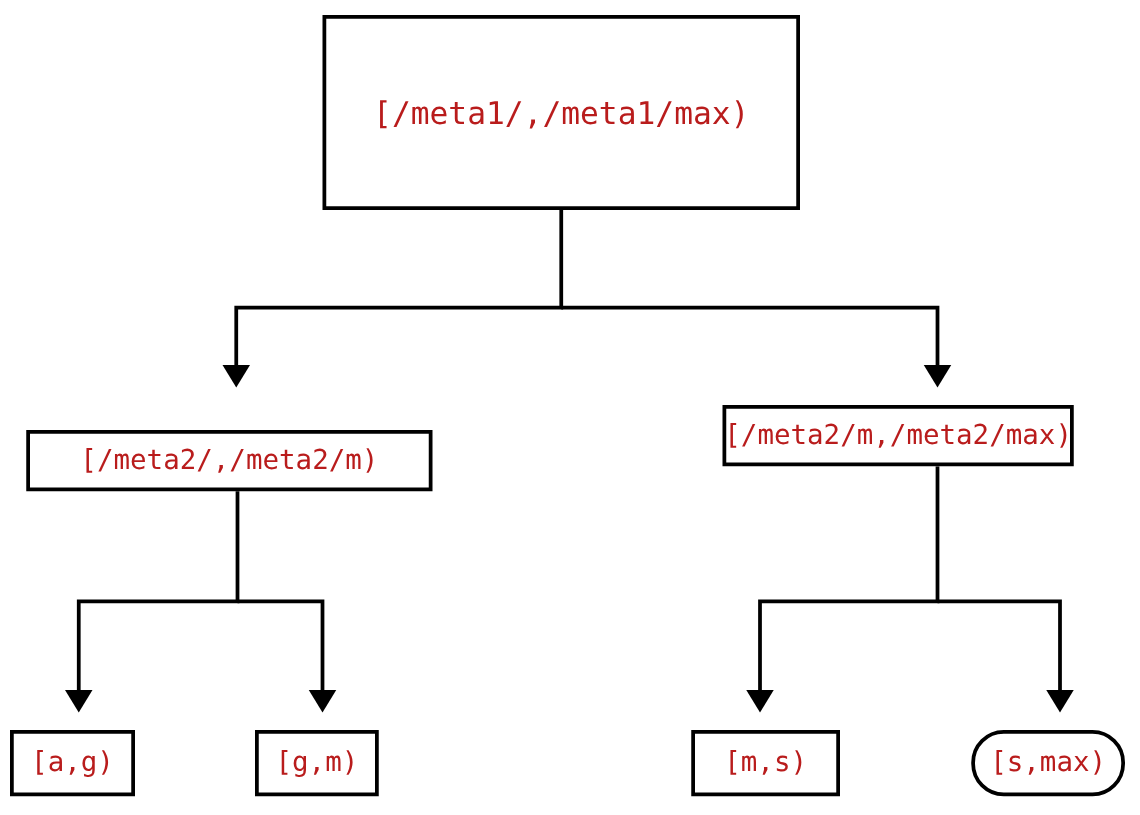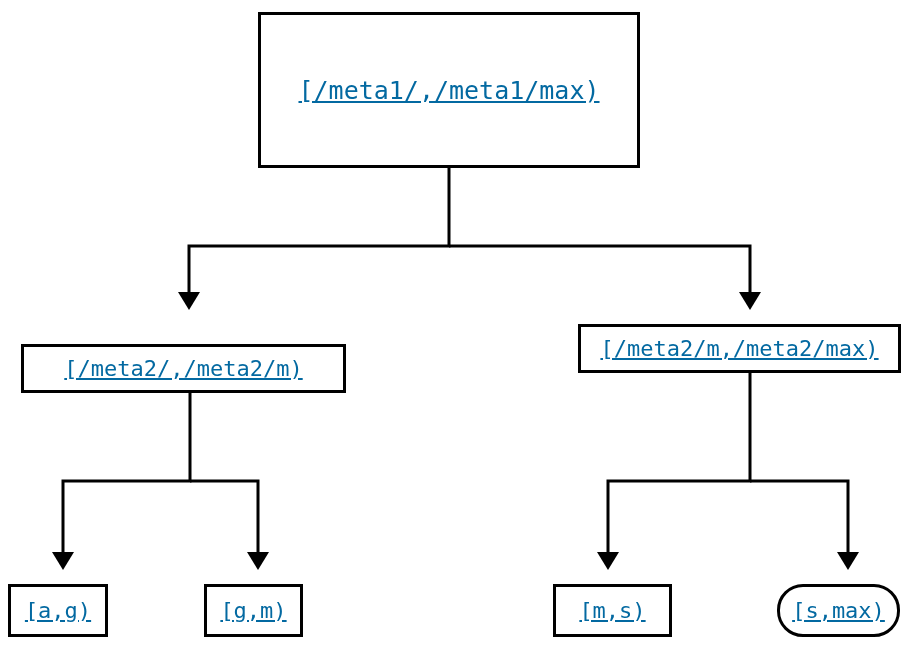--- a/index.html
+++ b/index.html
@@ -32,43 +32,42 @@
     border: 3px solid #000000;
     display: flex;
     align-items: center;
     justify-content: center;
     color: #000000;
     white-space: pre;
     z-index: 2;
   }
   .node-label {
     font-family: "DejaVu Sans Mono", "Liberation Mono", monospace;
-    color: #0369a1;
+    color: #b91c1c;
     line-height: 1;
     white-space: pre;
-    text-decoration: underline;
   }
   #node-root {
     left: 258px;
     top: 12px;
     width: 382px;
     height: 156px;
   }
   #node-root .node-label { font-size: 25px; }
 
   #node-mid-left {
     left: 21px;
     top: 344px;
     width: 325px;
     height: 49px;
   }
   #node-mid-right {
     left: 578px;
     top: 324px;
-    width: 323px;
+    width: 281px;
     height: 49px;
   }
   #node-mid-left .node-label,
   #node-mid-right .node-label { font-size: 22px; }
 
   .leaf {
     top: 584px;
     height: 53px;
   }
   #node-leaf-ag   { left: 8px;   width: 100px; }

